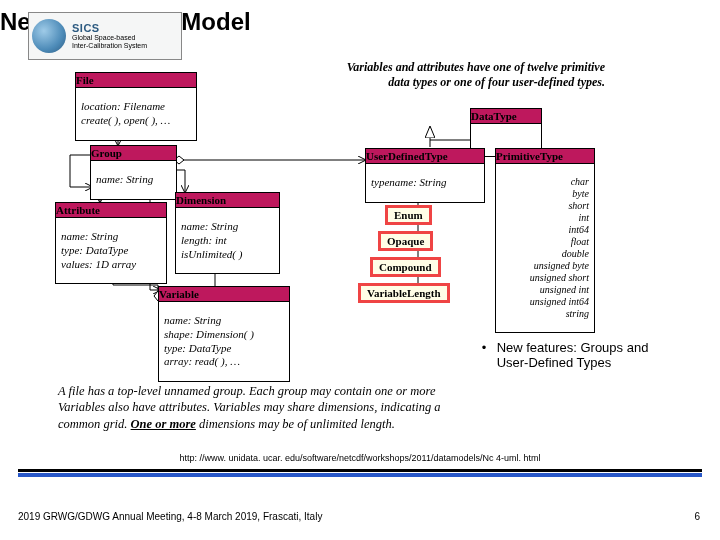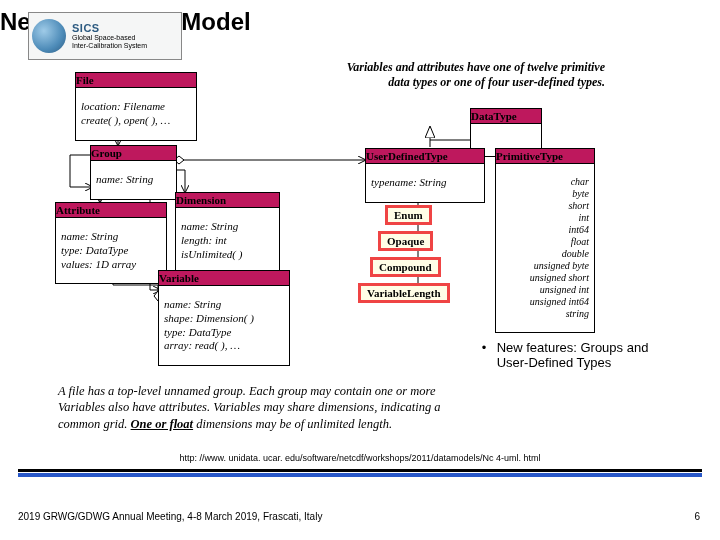--- a/index.html
+++ b/index.html
@@ -108,21 +108,21 @@
 
 <div class="umlbox" style="left:175px;top:192px;width:103px">
   <div class="umlhead">Dimension</div>
   <div class="umlbody">
     <div>name: String</div>
         <div>length: int</div>
         <div>isUnlimited( )</div>
   </div>
 </div>
 
-<div class="umlbox" style="left:158px;top:270px;width:130px">
+<div class="umlbox" style="left:158px;top:286px;width:130px">
   <div class="umlhead">Variable</div>
   <div class="umlbody">
     <div>name: String</div>
         <div>shape: Dimension( )</div>
         <div>type: DataType</div>
         <div>array: read( ), …</div>
   </div>
 </div>
 
 <div class="umlbox" style="left:470px;top:108px;width:70px">
@@ -161,21 +161,21 @@
 <div class="smallbox" style="left:358px;top:283px">VariableLength</div>
 
 <div class="newfeat" style="left:475px;top:340px;width:195px">
   <span style="display:inline-block;width:18px;text-align:center;vertical-align:top">•</span>
   <span style="display:inline-block;width:170px">New features: Groups and User-Defined Types</span>
 </div>
 
 <div class="footcaption" style="left:58px;top:383px;width:480px">
   <div><span>A file has a top-level unnamed group. Each group may contain one or more</span></div>
   <div><span>Variables also have attributes. Variables may share dimensions, indicating a</span></div>
-  <div><span>common grid. </span><b class="udl">One or float</b><span> dimensions may be of unlimited length.</span></div>
+  <div><span>common grid. </span><b class="udl">One or more</b><span> dimensions may be of unlimited length.</span></div>
 </div>
 
 <div class="url">http: //www. unidata. ucar. edu/software/netcdf/workshops/2011/datamodels/Nc 4-uml. html</div>
 
 <div class="rule">
       <div class="r1"></div>
       <div class="r2"></div>
     </div>
 
 <div class="footer">2019 GRWG/GDWG Annual Meeting, 4-8 March 2019, Frascati, Italy</div>

